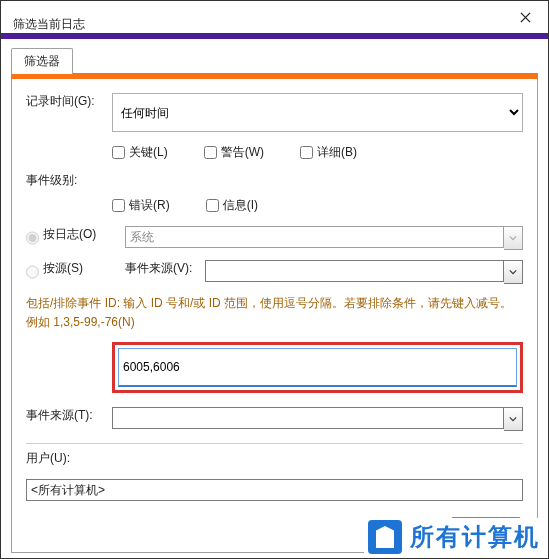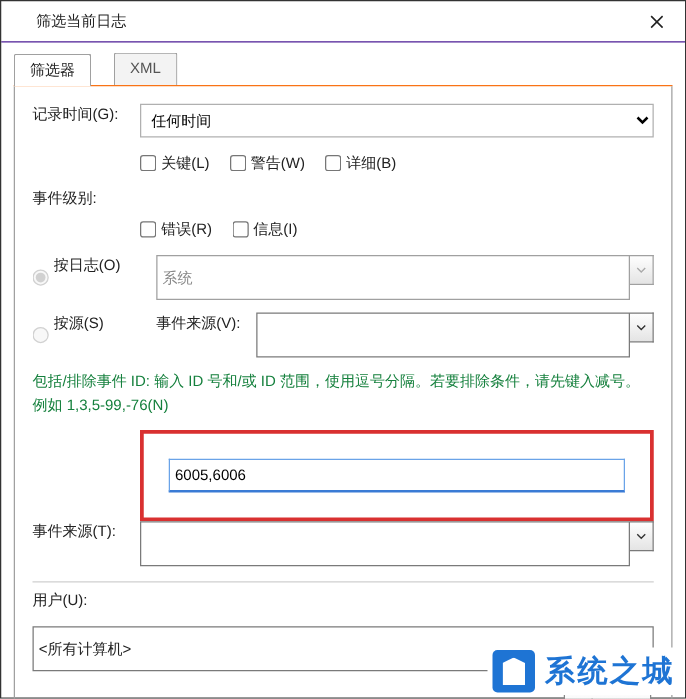--- a/index.html
+++ b/index.html
@@ -1,41 +1,41 @@
 <!DOCTYPE html>
 <html><head>
 <meta charset="utf-8">
 <style>
   html,body{margin:0;padding:0;font-family:"Microsoft YaHei","Segoe UI",sans-serif;font-size:12px;background:#fff;color:#222}
   .window{width:549px;height:559px;background:#fff;position:relative;box-sizing:border-box;border:1px solid #333}
-  .titlebar{height:32px;display:flex;align-items:center;justify-content:space-between;padding:0 0 0 28px;border-bottom:1px solid #4c1d95}
+  .titlebar{height:32px;display:flex;align-items:flex-end;justify-content:space-between;padding:0 0 0 12px;border-bottom:6px solid #4c1d95}
   .titlebar .title{font-size:12px}
   .titlebar .close{width:46px;height:32px;display:flex;align-items:center;justify-content:center;font-size:14px}
   .titlebar .close svg{width:11px;height:11px}
   .dialog-body{padding:6px 10px 0 10px}
-  .tabs{display:flex;gap:18px;border-bottom:1px solid #f97316;margin-top:2px}
+  .tabs{display:flex;gap:0;border-bottom:6px solid #f97316;margin-top:2px}
   .tab{padding:4px 12px;border:1px solid #a0a0a0;border-bottom:none;background:#fff;position:relative;top:1px;border-radius:2px 2px 0 0;font-size:12px}
   .tab.inactive{background:#f3f3f3;top:0;color:#555}
   .panel{border:1px solid #a0a0a0;border-top:none;padding:14px 14px 10px 14px}
   .row{display:flex;align-items:flex-start;margin-bottom:12px}
   .row .label{width:86px;color:#222}
-  select.wide,input.txt,select.combo{height:27px;box-sizing:border-box;font-size:12px;font-family:inherit}
+  select.wide,input.txt,select.combo{height:39px;box-sizing:border-box;font-size:12px;font-family:inherit}
   select.wide{flex:1;border:1px solid #b0b0b0;background:#fff;padding:2px 4px}
-  .checks{display:flex;flex-wrap:wrap;gap:18px 16px;flex:1}
+  .checks{display:flex;flex-wrap:wrap;gap:18px 36px;flex:1}
   .chk{display:flex;align-items:center;gap:4px}
   .chk input{width:13px;height:13px;margin:0}
   .radio{display:flex;gap:4px;margin-bottom:10px}
   .radio input{margin:0}
   .combo-wrap{position:relative;flex:1;display:flex}
   .combo-btn{width:18px;height:22px;border:1px solid #7a7a7a;border-left:none;background:linear-gradient(#fefefe,#e4e4e4);display:flex;align-items:center;justify-content:center}
   .combo-btn svg{width:8px;height:8px}
-  .helptext{color:#15803d;line-height:1.6;margin:4px 0 10px 0}
-  .id-input-wrap{margin-left:86px;border:3px solid #d93030;padding:20px}
+  .helptext{color:#a16207;line-height:1.6;margin:4px 0 10px 0}
+  .id-input-wrap{margin-left:86px;margin-bottom:14px;border:3px solid #d93030;padding:3px}
   input.txt{width:100%;border:1px solid #6aa3e8;border-bottom:2px solid #3a7bd5;padding:2px 4px;outline:none}
-  .ro-input{flex:1;height:36px;border:1px solid #7a7a7a;background:#fff;padding:2px 4px;box-sizing:border-box;display:flex;align-items:center}
+  .ro-input{flex:1;height:22px;border:1px solid #7a7a7a;background:#fff;padding:2px 4px;box-sizing:border-box;display:flex;align-items:center}
   .actions{display:flex;justify-content:flex-end;padding:4px 2px 0 0}
   .btn{border:1px solid #888;background:linear-gradient(#fefefe,#e8e8e8);padding:3px 14px;font-size:12px;border-radius:2px}
   .watermark{position:absolute;right:0;bottom:2px;display:flex;align-items:center;gap:8px;background:#fff;padding:2px 8px 2px 4px}
   .watermark .logo{width:34px;height:34px;background:#1e74d4;border-radius:4px;display:flex;align-items:center;justify-content:center}
   .watermark .logo-inner{width:18px;height:22px;background:#fff;clip-path:polygon(0 100%,0 20%,50% 0,100% 20%,100% 100%)}
   .watermark .txtw{font-size:24px;font-weight:700;color:#1e74d4;letter-spacing:2px}
   .hr{border:none;border-top:1px solid #d0d0d0;margin:10px 0 6px 0}
 </style>
 </head>
 <body>
@@ -46,21 +46,20 @@
     <div class="close">
       <svg viewBox="0 0 12 12">
           <path d="M1 1 L11 11 M11 1 L1 11" stroke="#222" stroke-width="1.4" fill="none"></path>
         </svg>
     </div>
   </div>
 
   <div class="dialog-body">
     <div class="tabs">
       <div class="tab">筛选器</div>
-      <div class="tab inactive">XML</div>
     </div>
 
     <div class="panel">
 
       <div class="row">
         <span class="label">记录时间(G):</span>
         <select class="wide">
           <option>任何时间</option>
         </select>
       </div>
@@ -153,16 +152,16 @@
         <button class="btn">清除(A)</button>
       </div>
 
     </div>
   </div>
 
   <div class="watermark">
     <div class="logo">
         <div class="logo-inner"></div>
       </div>
-    <span class="txtw">系统之城</span>
+    <span class="txtw">所有计算机</span>
   </div>
 
 </div>
 
 </body></html>

